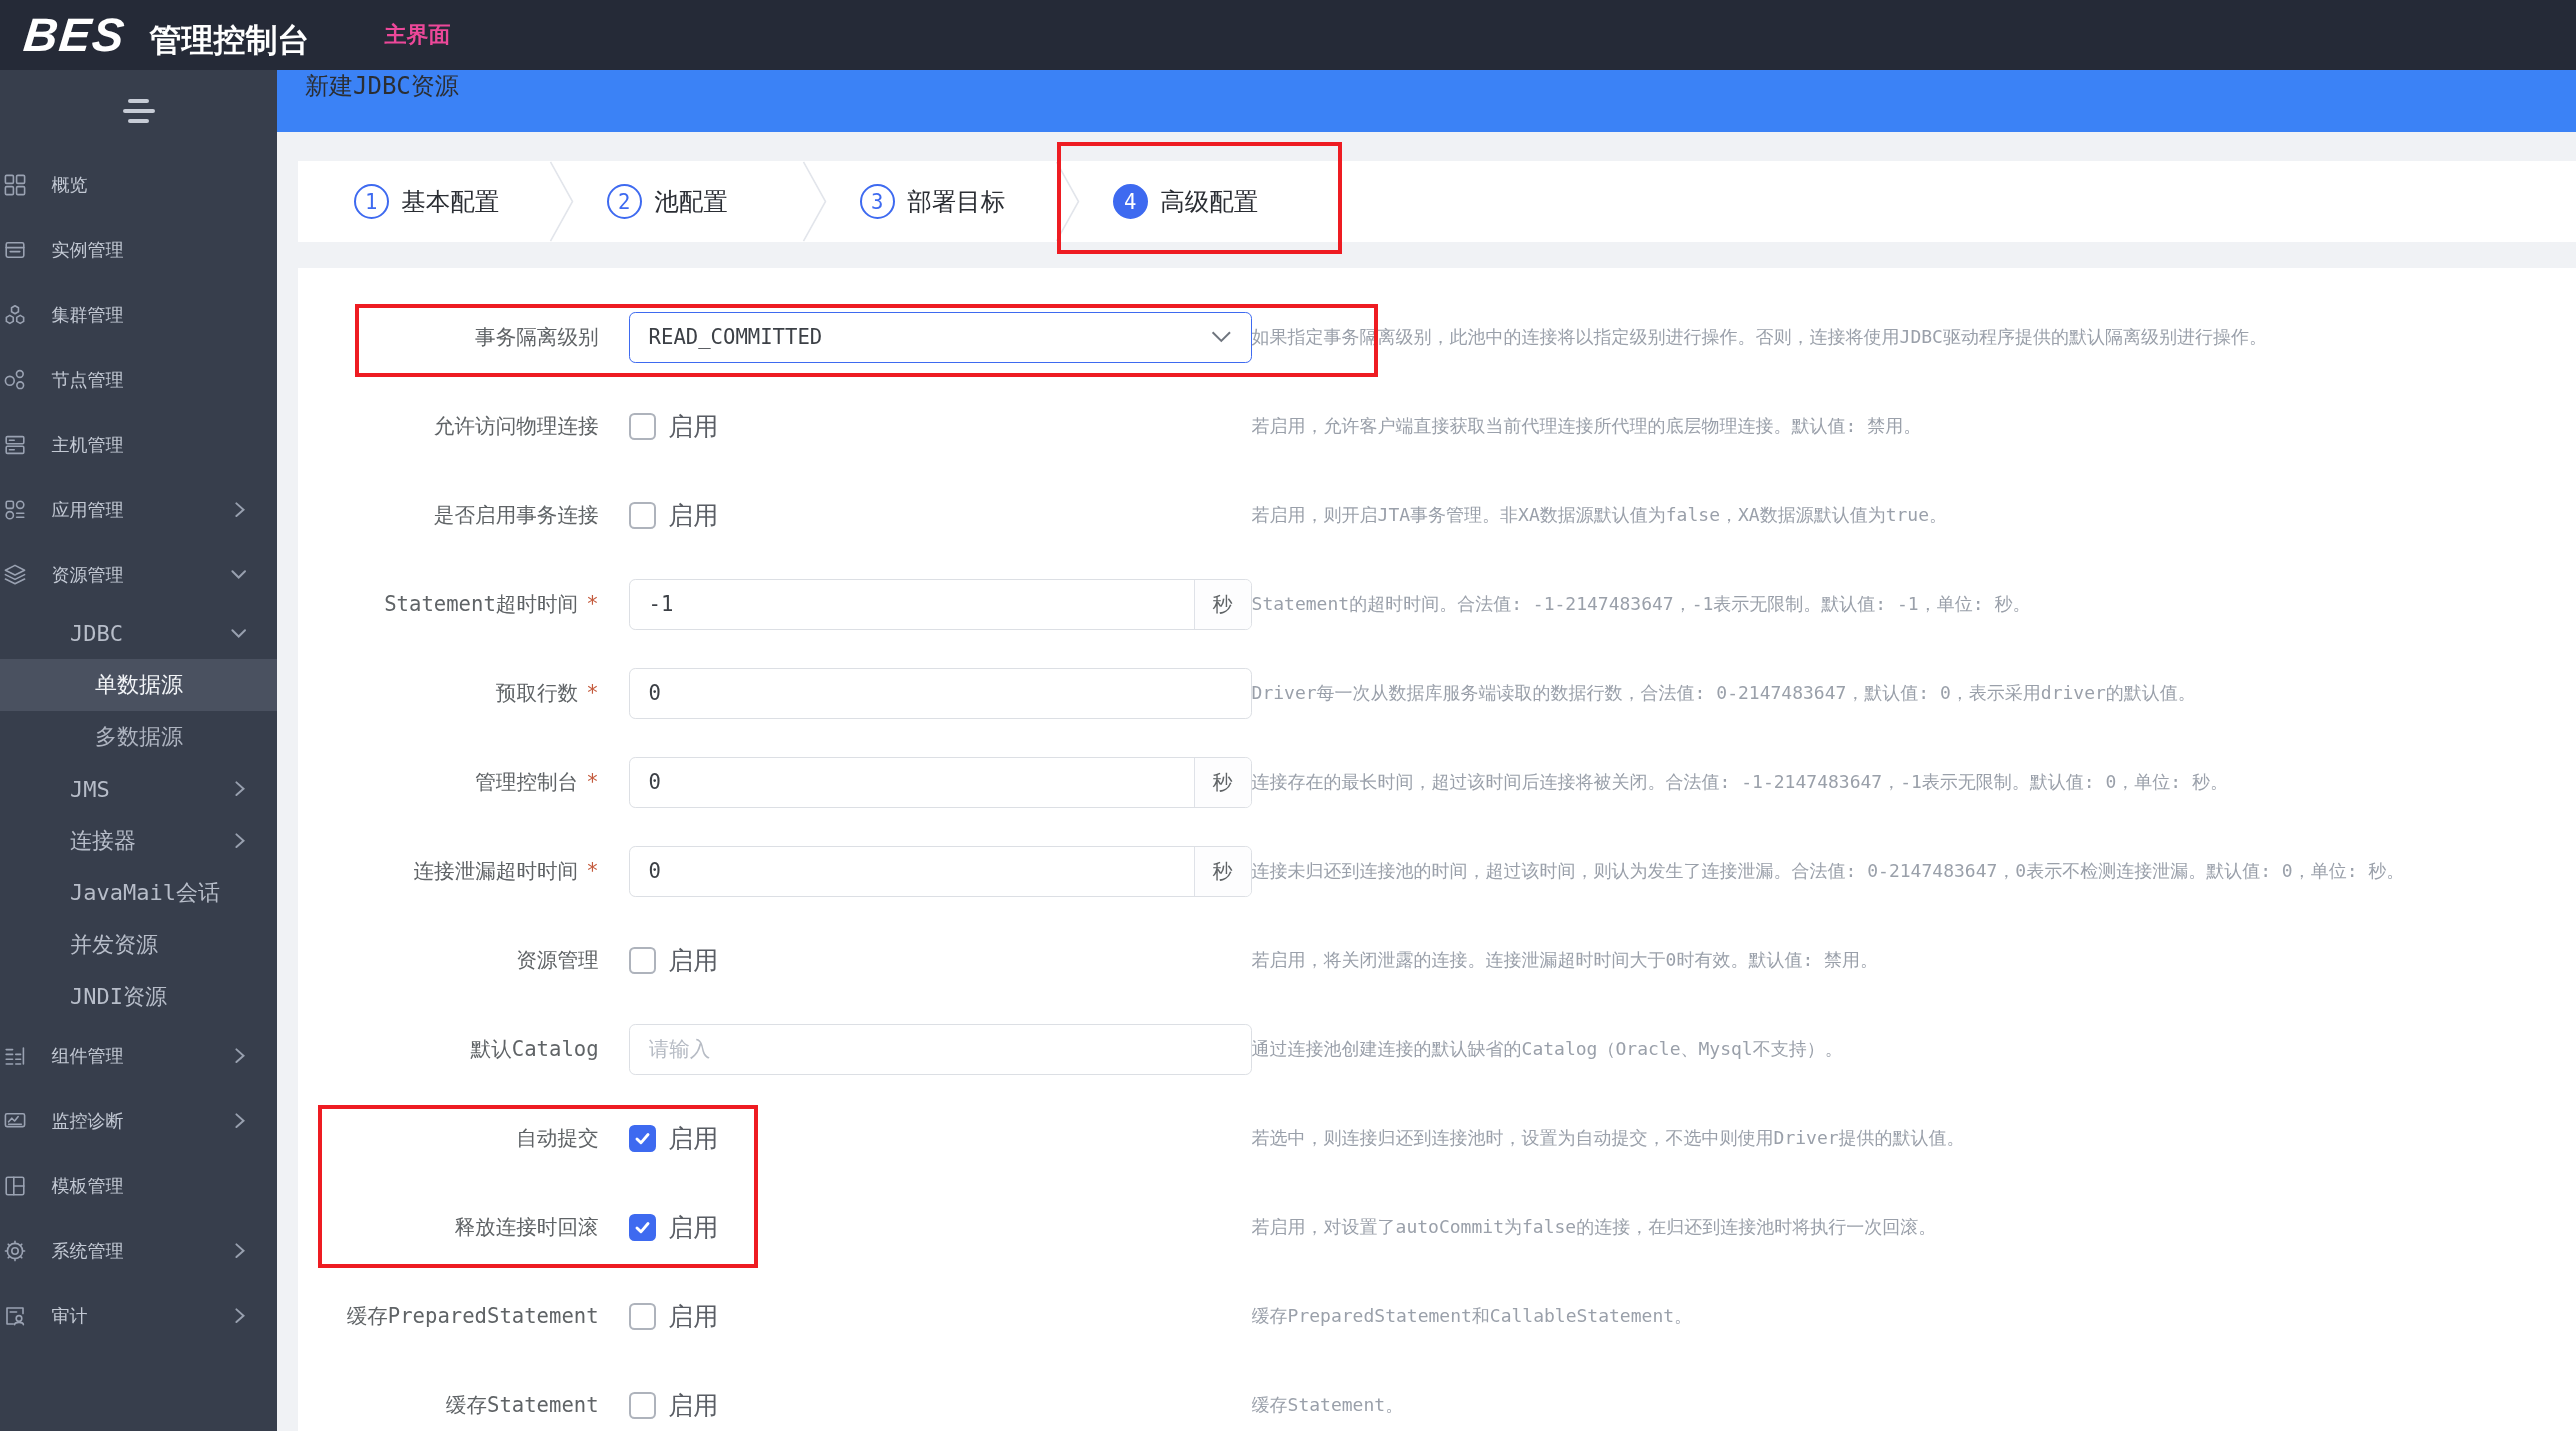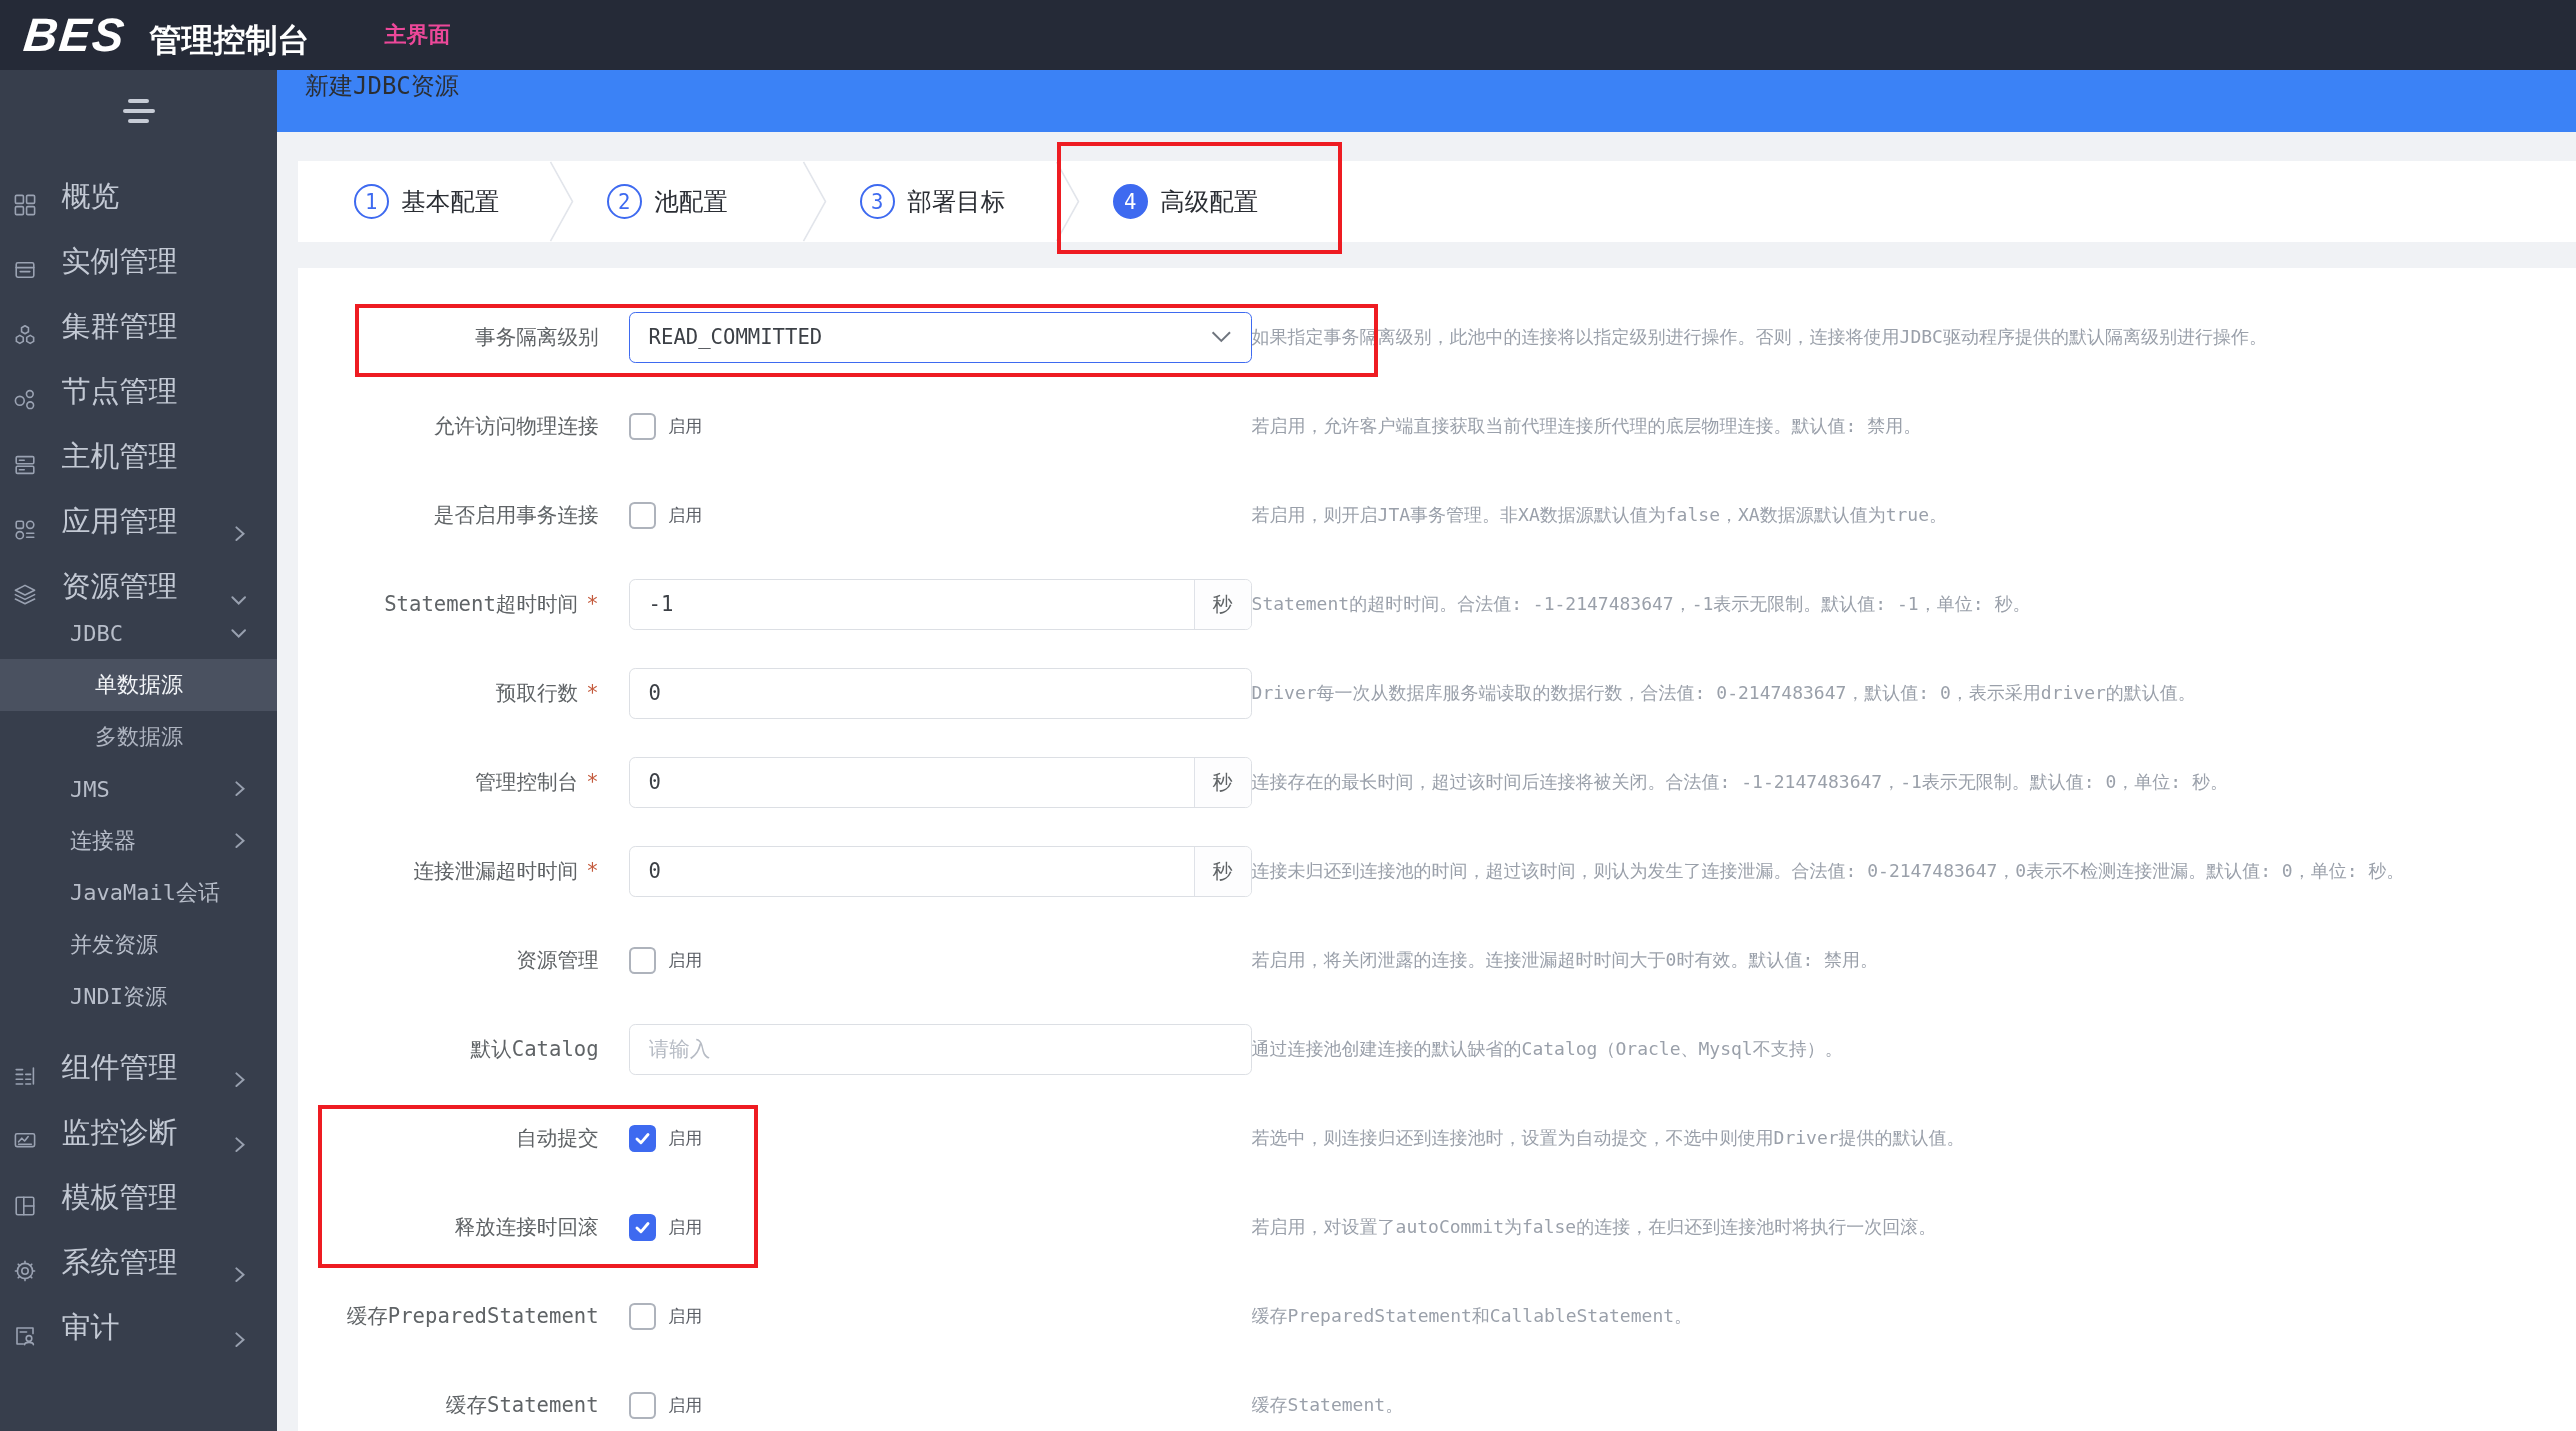--- a/index.html
+++ b/index.html
@@ -19,21 +19,21 @@
 
   
   .sidebar { position:absolute; left:0; top:70px; width:277px; height:1362px;
              background:#373e4c; z-index:4; }
   .collapse-btn { height:82px; display:flex; flex-direction:column; justify-content:center;
                   align-items:center; gap:6.3px; cursor:pointer; }
   .collapse-btn .bar { height:4px; border-radius:2.4px; background:#c7ccd6; }
   .bar.b1 { width:20.6px; } .bar.b2 { width:32px; } .bar.b3 { width:20.6px; }
 
   .side-item { display:flex; align-items:center; color:#c3c9d4; cursor:pointer; position:relative; }
-  .side-item.lvl0 { height:65px; padding-left:13px; font-size:29px;align-items:flex-end; }
+  .side-item.lvl0 { height:65px; padding-left:3px; font-size:18px; }
   .side-item.lvl1 { height:52px; padding-left:70px; font-size:22px; color:#b7bdc9; }
   .side-item.lvl2 { height:52px; padding-left:95px; font-size:22px; color:#aeb4c0; }
   .side-item.active { background:#4a5160; color:#f2f4f7; }
   .side-item .icon { width:24px; height:24px; margin-right:24.5px; display:inline-flex; flex:none; }
   .side-item .icon svg { width:24px; height:24px; fill:none; stroke:#9aa2b2; stroke-width:2;
                          stroke-linecap:round; stroke-linejoin:round; }
   .side-item .chev { position:absolute; right:30px; display:inline-flex; }
   .side-item .chev svg { fill:none; stroke:#98a0af; stroke-width:2.5; stroke-linecap:round; }
 
   
@@ -73,21 +73,21 @@
               position:relative; display:flex; align-items:center; overflow:hidden; }
   .inp-wrap input { border:none; outline:none; flex:1; height:100%; padding:0 19px; font-size:20.6px;
                     color:#3c4046; font-family:inherit; background:transparent; }
   .inp-wrap input::placeholder { color:#b6bbc4; }
   .suffix { width:57px; height:100%; border-left:1.6px solid #dfe2e8; display:flex; align-items:center;
             justify-content:center; font-size:20px; color:#5f6366; flex:none; background:#fdfdfe; }
 
   .checkbox { width:27px; height:27px; border-radius:5.5px; border:2.4px solid #aeb3bc; background:#fff;
               display:flex; align-items:center; justify-content:center; cursor:pointer; flex:none; }
   .checkbox.checked { background:#3e6af0; border-color:#3e6af0; }
-  .cb-label { margin-left:12.7px; font-size:17px; color:#595d64; }
+  .cb-label { margin-left:12.7px; font-size:25px; color:#595d64; }
 
   
   .anno { position:absolute; border:4px solid #ee1c22; background:transparent; z-index:50;
           pointer-events:none; }
   #anno-step { left:1057px; top:142px; width:285px; height:112px; }
   #anno-isolation { left:355px; top:304px; width:1023px; height:73px; }
   #anno-autocommit { left:318px; top:1105px; width:440px; height:163px; }
 </style>
 </head>
 <body>

